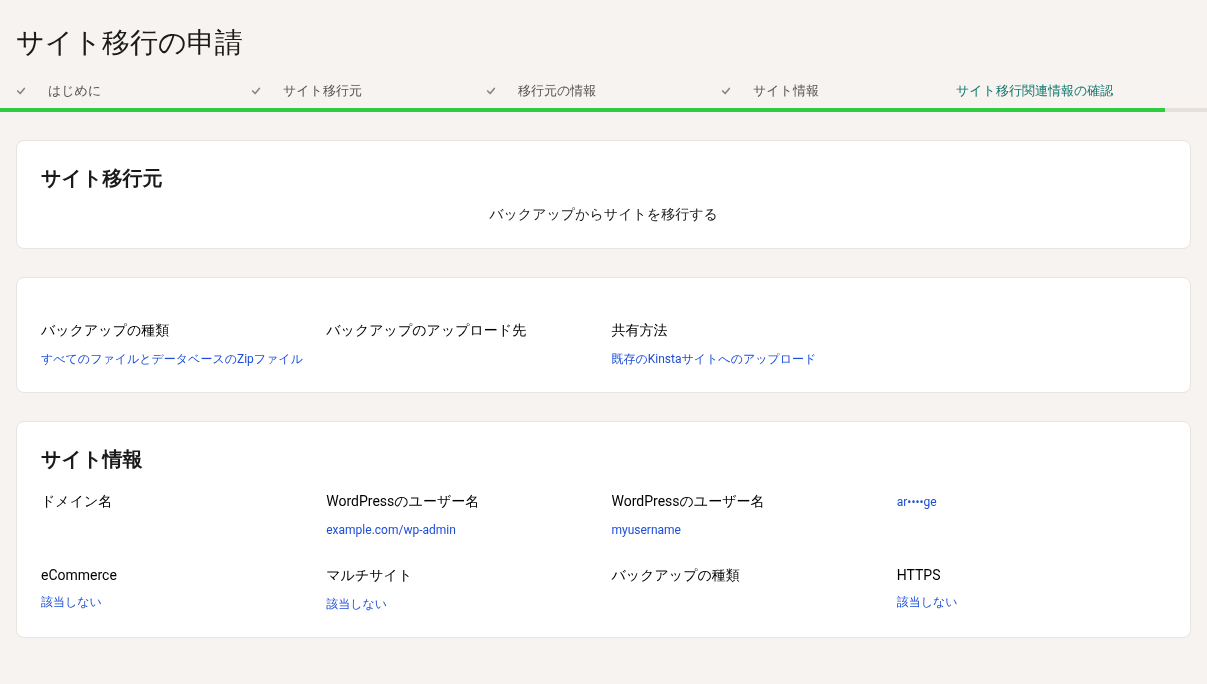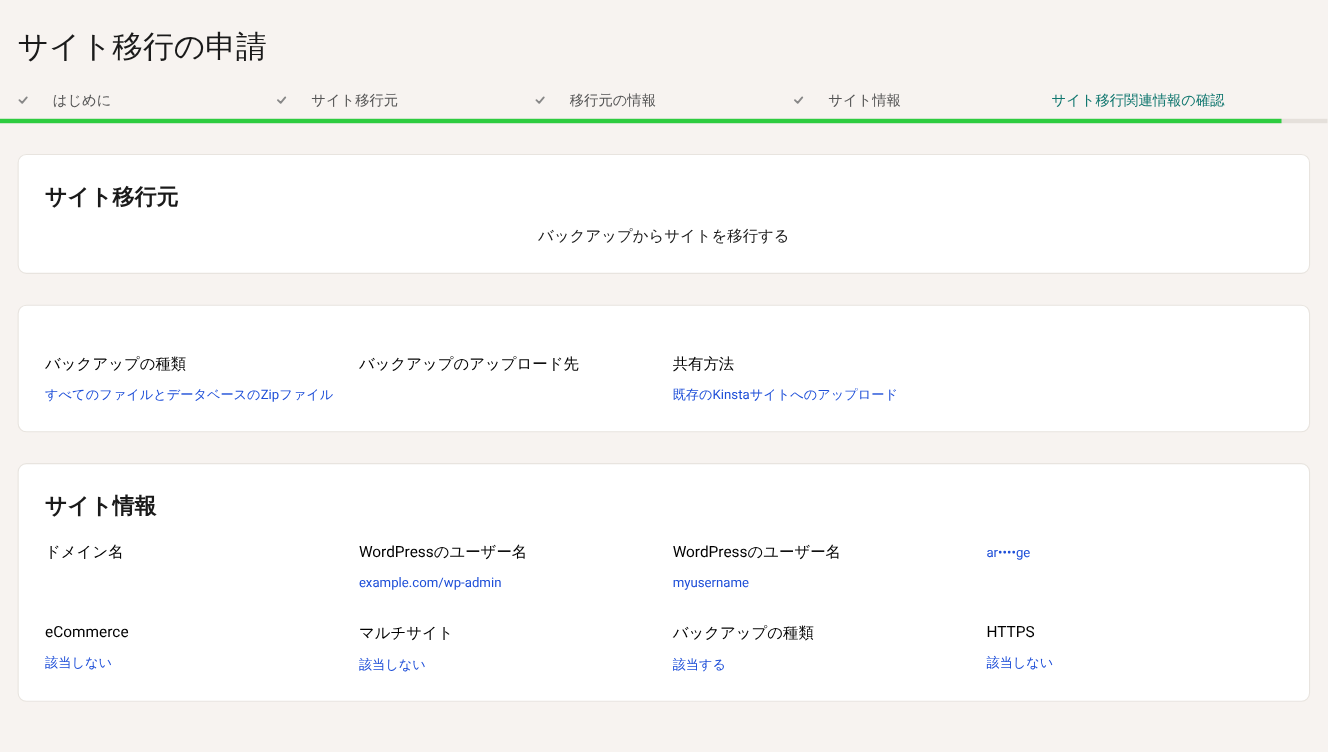--- a/index.html
+++ b/index.html
@@ -191,20 +191,19 @@
     <div class="info-item">
       <span class="info-label">eCommerce</span>
       <span class="info-value">該当しない</span>
     </div>
     <div class="info-item">
       <span class="info-label">マルチサイト</span>
       <span class="info-value">該当しない</span>
     </div>
     <div class="info-item">
       <span class="info-label">バックアップの種類</span>
-      <span class="info-value">該当する</span>
     </div>
     <div class="info-item">
       <span class="info-label">HTTPS</span>
       <span class="info-value">該当しない</span>
     </div>
   </div>
 </div>
 
 </body></html>

